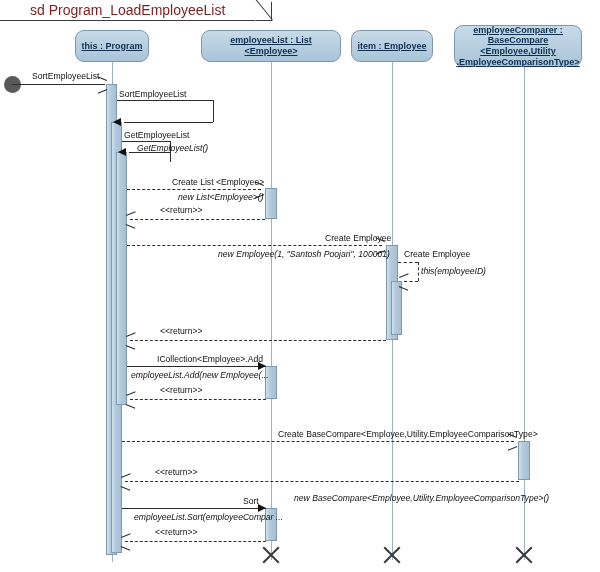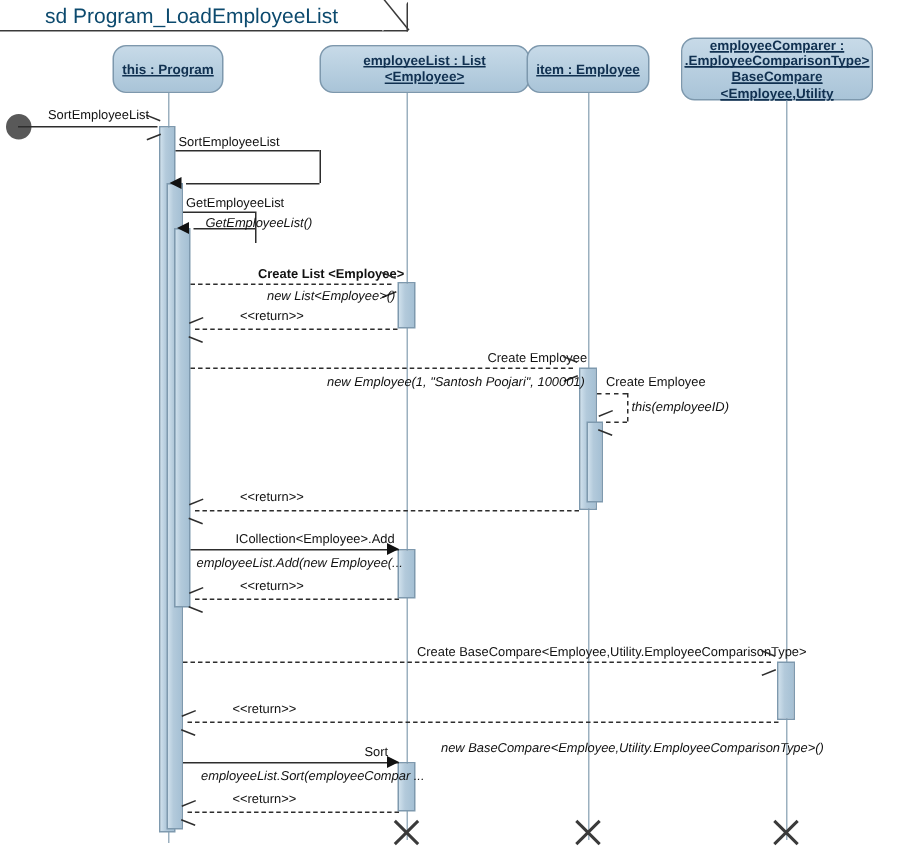--- a/index.html
+++ b/index.html
@@ -6,21 +6,21 @@
   html,body{margin:0;padding:0;background:#ffffff;}
   body{width:600px;height:572px;overflow:hidden;
        font-family:"Liberation Sans","DejaVu Sans",sans-serif;color:#1a1a1a;}
   #canvas{position:relative;width:600px;height:572px;background:#fff;}
 
   
   .frame-label{position:absolute;left:0;top:0;height:21px;
       border-bottom:1px solid #3a3a3a;border-right:1px solid #3a3a3a;
       background:#fff;box-sizing:border-box;}
   .frame-label-text{position:absolute;left:30px;top:0px;font-size:14px;
-      color:#0c4a6e;white-space:nowrap;letter-spacing:0px;}
+      color:#7f1d1d;white-space:nowrap;letter-spacing:0px;}
 
   
   .head{position:absolute;box-sizing:border-box;
      border:1px solid #7d98ad;border-radius:9px;
      background:linear-gradient(#c7dae8,#a9c4d8);
      display:flex;align-items:center;justify-content:center;
      text-align:center;}
   .head span{font-size:9px;font-weight:bold;color:#103050;
      text-decoration:underline;line-height:1.18;display:block;padding:0 3px;}
 
@@ -80,33 +80,33 @@
               border-left:18px solid #fff;border-bottom:21px solid transparent;
               z-index:3;"></div>
   <div style="position:absolute;left:254px;top:-2px;width:1px;height:29px;
               background:#3a3a3a;transform:rotate(-39deg);transform-origin:top left;z-index:4;"></div>
   <div class="frame-label-text" style="left:30px;top:2px;">sd Program_LoadEmployeeList</div>
 
   <div class="head" style="left:75px;top:30px;width:74px;height:32px;">
     <span>this : Program</span>
   </div>
 
-  <div class="head" style="left:201px;top:30px;width:140px;height:32px;margin-left:12px;">
+  <div class="head" style="left:201px;top:30px;width:140px;height:32px;">
     <span>employeeList : List &lt;Employee&gt;</span>
   </div>
 
   <div class="head" style="left:351px;top:30px;width:82px;height:32px;">
     <span>item : Employee</span>
   </div>
 
   <div class="head" style="left:454px;top:25px;width:128px;height:42px;">
     <span style="padding:0 2px;">
       <span style="display:block;">employeeComparer :</span>
+      <span style="display:block;">BaseCompare &lt;Employee,Utility</span>
       <span style="display:block;">.EmployeeComparisonType&gt;</span>
-      <span style="display:block;">BaseCompare &lt;Employee,Utility</span>
     </span>
   </div>
 
   <div class="lifeline" style="left:112px;top:62px;height:500px;"></div>
   <div class="lifeline" style="left:271px;top:62px;height:498px;"></div>
   <div class="lifeline" style="left:392px;top:62px;height:498px;"></div>
   <div class="lifeline" style="left:524px;top:67px;height:493px;"></div>
 
   <div class="act" style="left:106px;top:84px;width:11px;height:471px;"></div>
   <div class="act" style="left:111px;top:122px;width:11px;height:431px;"></div>
@@ -132,21 +132,21 @@
   <div class="hline" style="left:124px;top:122px;width:89px;"></div>
   <div class="ahead-solid-r" style="left:113px;top:118px;transform:rotate(180deg);"></div>
 
   <div class="lbl" style="left:124px;top:130px;">GetEmployeeList</div>
   <div class="hline" style="left:122px;top:141px;width:48px;"></div>
   <div class="vline" style="left:170px;top:141px;height:21px;"></div>
   <div class="hline" style="left:129px;top:152px;width:41px;"></div>
   <div class="ahead-solid-r" style="left:118px;top:148px;transform:rotate(180deg);"></div>
   <div class="lbl it" style="left:137px;top:143px;">GetEmployeeList()</div>
 
-  <div class="lbl" style="left:172px;top:177px;font-weight:bold;">Create List &lt;Employee&gt;</div>
+  <div class="lbl" style="left:172px;top:177px;">Create List &lt;Employee&gt;</div>
   <div class="hline dash" style="left:127px;top:189px;width:134px;"></div>
   <div class="ahead-open-r" style="left:254px;top:185px;"></div>
   <div class="lbl it" style="left:178px;top:192px;">new List&lt;Employee&gt;()</div>
 
   <div class="lbl ret" style="left:124px;top:205px;">&lt;&lt;return&gt;&gt;</div>
   <div class="hline dash" style="left:130px;top:219px;width:135px;"></div>
   <div class="ahead-open-l" style="left:127px;top:215px;"></div>
 
   <div class="lbl" style="left:325px;top:233px;">Create Employee</div>
   <div class="hline dash" style="left:127px;top:245px;width:255px;"></div>

